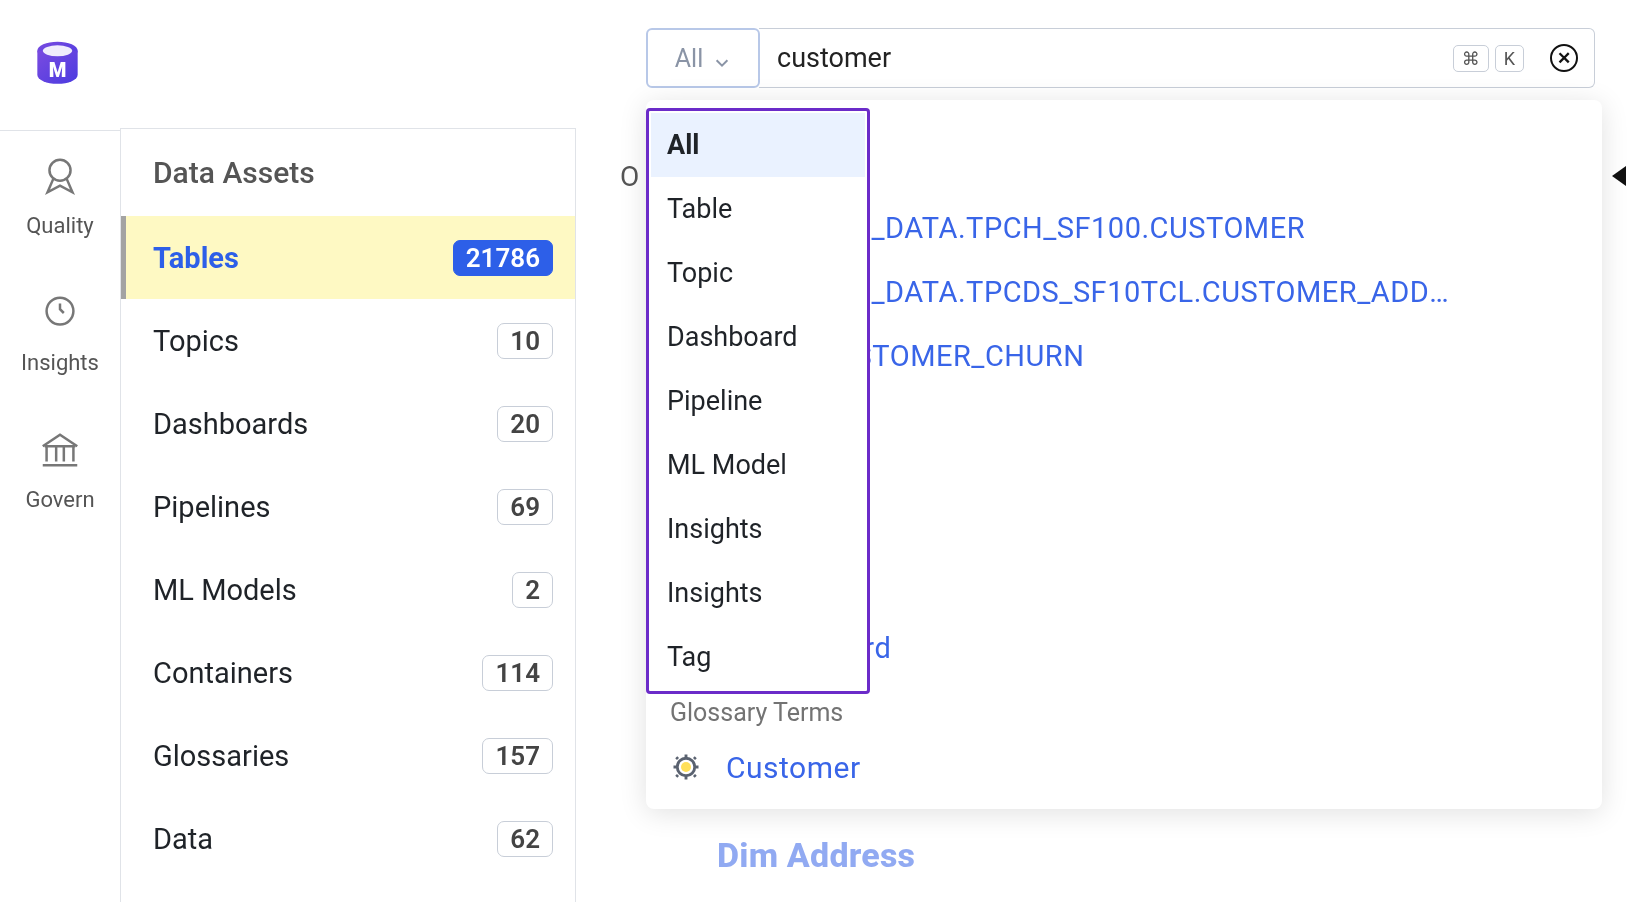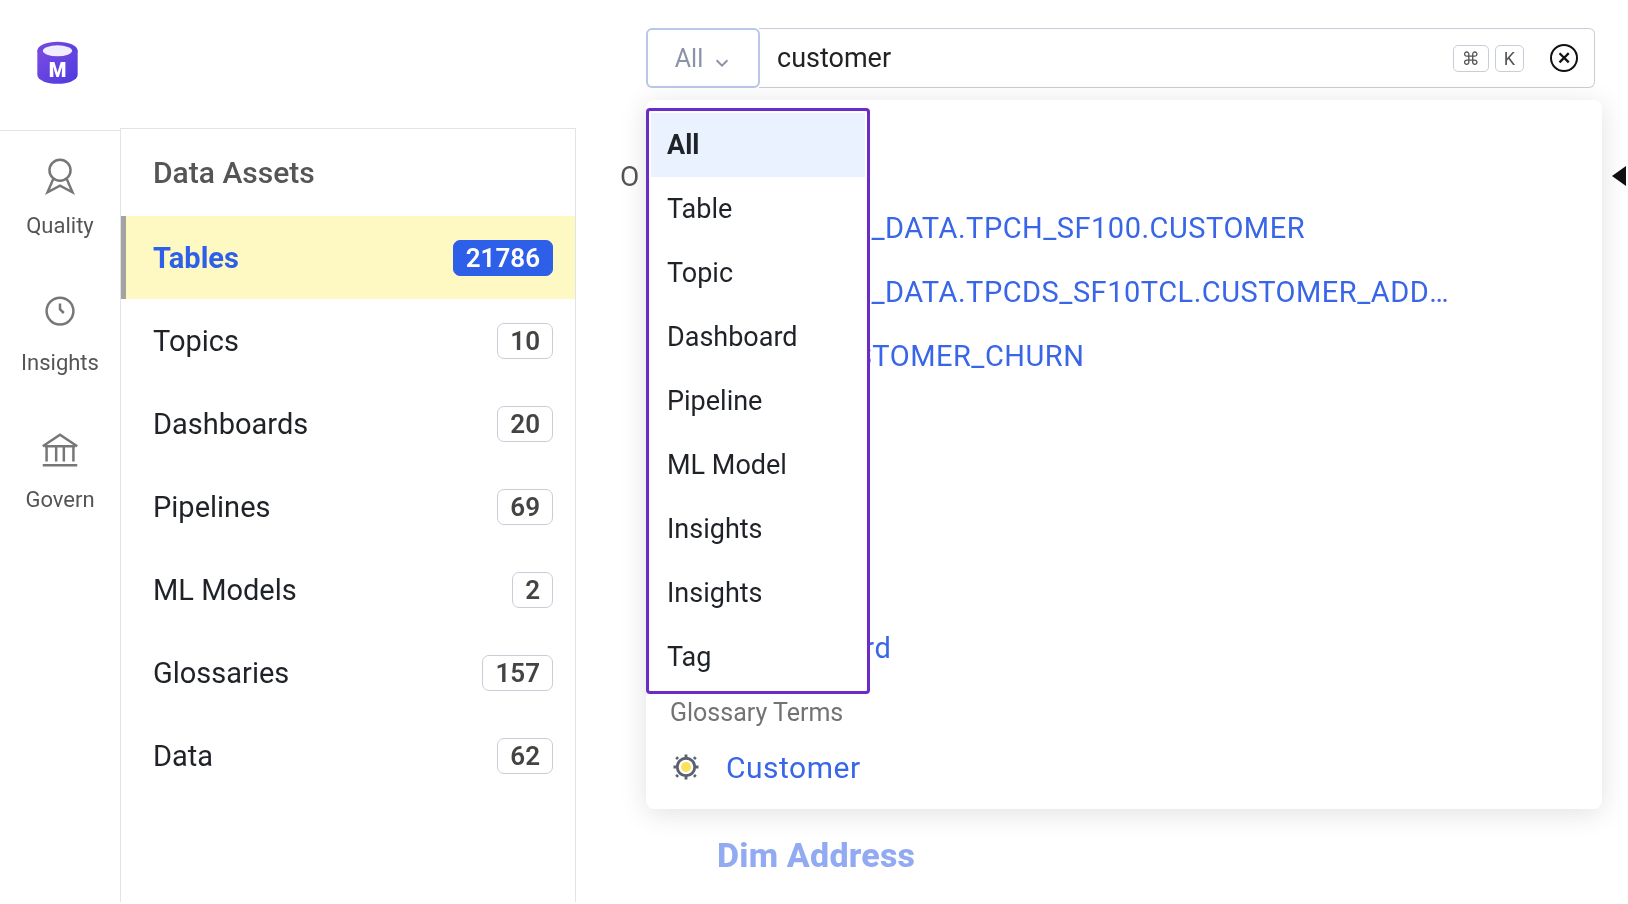--- a/index.html
+++ b/index.html
@@ -145,20 +145,24 @@
   </div>
   <div class="asset-item">
     <span>Pipelines</span>
     <span class="badge">69</span>
   </div>
   <div class="asset-item">
     <span>ML Models</span>
     <span class="badge">2</span>
   </div>
   <div class="asset-item">
+    <span>Containers</span>
+    <span class="badge">114</span>
+  </div>
+  <div class="asset-item">
     <span>Glossaries</span>
     <span class="badge">157</span>
   </div>
   <div class="asset-item">
     <span>Data</span>
     <span class="badge">62</span>
   </div>
 </div>
 
 <div class="ov-label">O</div>

